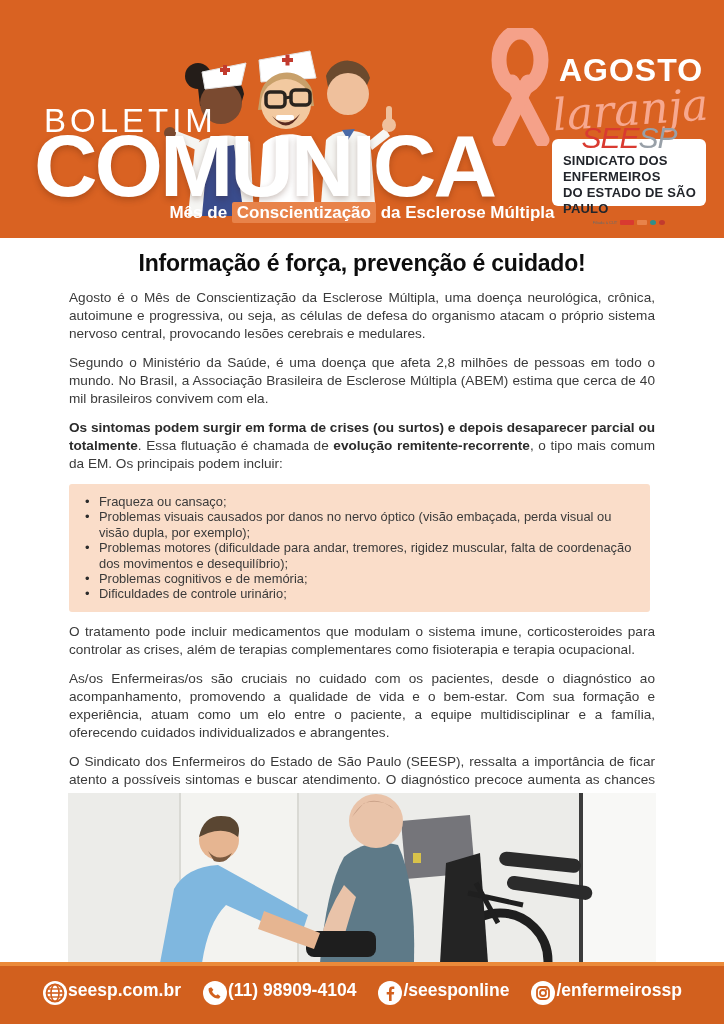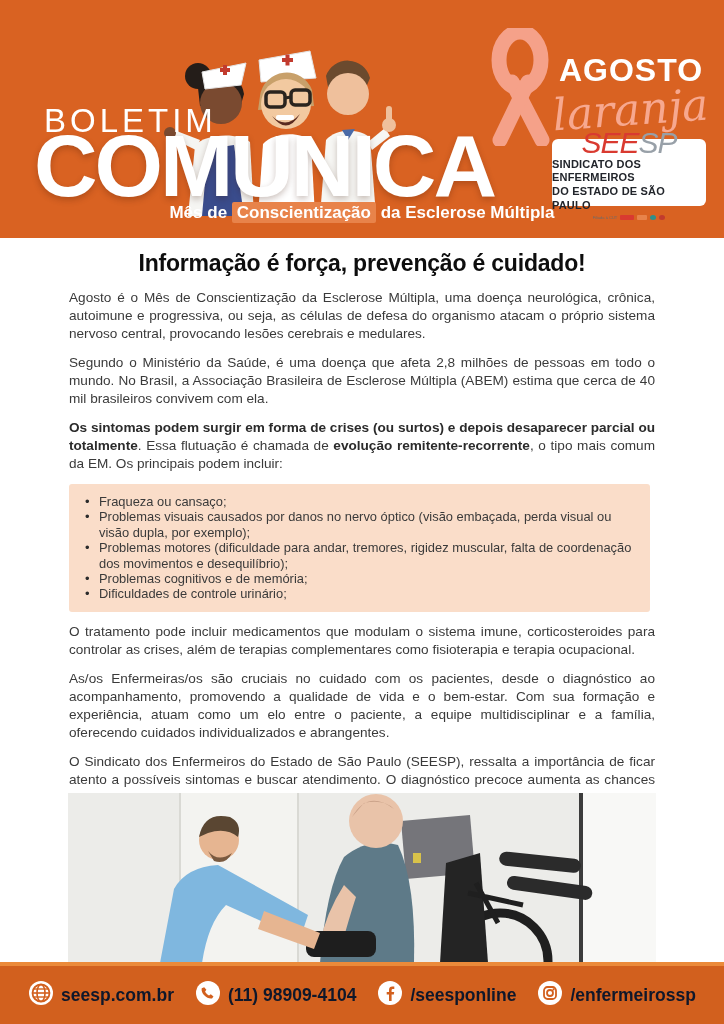--- a/index.html
+++ b/index.html
@@ -15,21 +15,21 @@
   .nurses { position:absolute; left:158px; top:18px; z-index:1; }
   .ribbon { position:absolute; left:476px; top:28px; z-index:1; }
   .agosto { position:absolute; left:556px; top:52px; width:150px; text-align:center; color:#ffffff; font-size:32px; font-weight:bold; letter-spacing:1px; z-index:2; }
   .laranja { position:absolute; left:548px; top:84px; width:165px; text-align:center; color:#F7A88F; font-size:44px; font-style:italic;
              font-family:"DejaVu Serif", serif; transform:rotate(-4deg); z-index:2; }
   .seesp-logo { position:absolute; left:552px; top:139px; width:154px; height:67px; background:#fff; border-radius:6px; z-index:3;
                 display:flex; flex-direction:column; align-items:center; justify-content:center; padding-top:2px; }
   .seesp-name { font-size:30px; font-weight:normal; font-style:italic; letter-spacing:-1px; line-height:1; }
   .seesp-name .red { color:#D93A30; }
   .seesp-name .gray { color:#98A0A8; }
-  .seesp-line { font-size:11px; font-weight:bold; color:#22252B; letter-spacing:.2px; line-height:1.25; }
+  .seesp-line { font-size:13px; font-weight:bold; color:#22252B; letter-spacing:.2px; line-height:1.25;margin-left:11px; }
   .affil { display:flex; align-items:center; gap:3px; margin-top:2px; }
   .affil .tiny-txt { font-size:4px; color:#6b6b6b; }
   .affil .chip { display:inline-block; border-radius:1px; }
   .subtitle { position:absolute; left:0; top:203px; width:724px; text-align:center; color:#fff; font-size:17px; font-weight:bold; z-index:3; }
   .subtitle .hl { background:#E8834A; padding:1px 5px; border-radius:2px; }
 
   
   .content { position:absolute; top:238px; left:0; width:724px; padding:12px 69px 0 69px; background:#fff; }
   .headline { text-align:center; color:#0d0d0d; font-size:23px; font-weight:800; letter-spacing:-.2px; margin-bottom:12px; }
   .content p { color:#3A3A3A; font-size:13.6px; line-height:18px; text-align:justify; margin-bottom:11px; }
@@ -37,21 +37,21 @@
   .symptom-box { background:#FADDC9; border-radius:3px; padding:10px 18px 10px 14px; margin:1px 5px 11px 0; }
   .symptom-box ul { list-style:none; }
   .symptom-box li { color:#3A3A3A; font-size:12.9px; line-height:15.4px; padding-left:16px; position:relative; }
   .symptom-box li::before { content:"•"; position:absolute; left:2px; top:0; color:#2B2B2B; font-size:13px; }
 
   .photo { position:absolute; left:68px; top:793px; width:588px; height:170px; }
 
   
   .footer { position:absolute; left:0; bottom:0; width:724px; height:62px; background:#D2601E; display:flex; align-items:center; justify-content:center; gap:21px; }
   .footer::before { content:""; position:absolute; top:0; left:0; width:724px; height:4px; background:#EB8A3A; }
-  .f-item { display:flex; align-items:flex-end; gap:7px; color:#0f172a; font-size:17.5px; font-weight:bold; }
+  .f-item { display:flex; align-items:flex-start; color:#ffffff; font-size:17.5px; font-weight:bold; }
   .f-icon { width:26px; height:26px; flex:0 0 auto; }
 </style>
 </head>
 <body>
 
 <div class="page">
 
   <div class="header">
 
     <svg class="nurses" width="245" height="198" viewBox="0 0 245 198">

